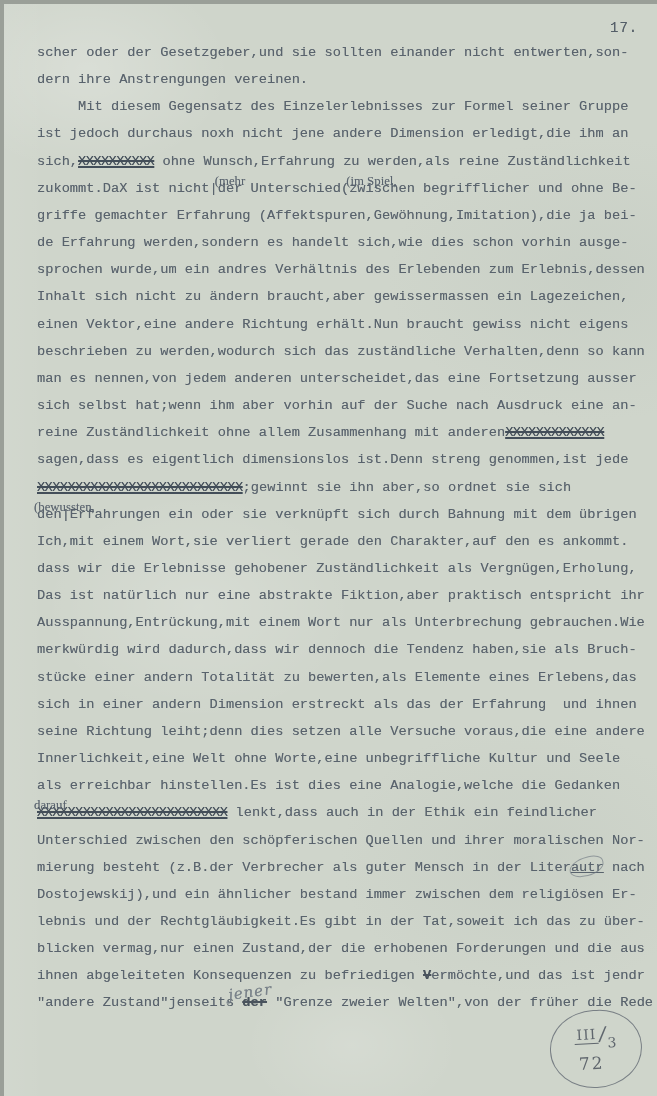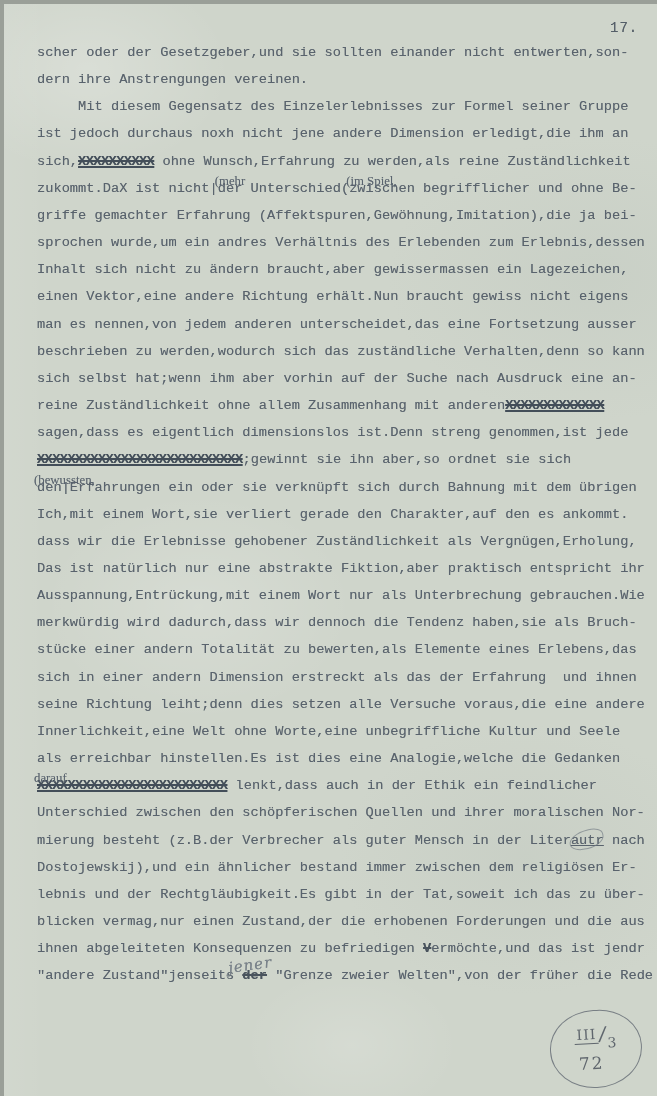--- a/index.html
+++ b/index.html
@@ -26,21 +26,21 @@
     text-shadow:0 0 .6px rgba(70,80,90,.5);
   }
   .text{
     position:absolute;left:33px;top:35px;width:616px;
     font-size:13.7px;line-height:27.15px;
     text-shadow:0 0 .6px rgba(70,80,90,.45);
   }
   .line{white-space:pre;position:relative;}
   .seg-t{}
   .seg-x{
-    font-weight:bold;color:#434e59;letter-spacing:-.6px;
+    font-weight:normal;color:#434e59;letter-spacing:-.6px;
     text-decoration:underline line-through;
     text-decoration-thickness:1.5px;
   }
   .seg-xd{
     font-weight:bold;color:#49535d;
     text-decoration:line-through;
     text-decoration-thickness:2px;
   }
   .seg-tr{position:relative;text-decoration:underline;}
   .seg-tr::after{
@@ -88,25 +88,26 @@
   <div class="pageno">17.</div>
 
   <div class="text">
       <div class="line"><span class="seg-t">scher oder der Gesetzgeber,und sie sollten einander nicht entwerten,son-</span></div>
       <div class="line"><span class="seg-t">dern ihre Anstrengungen vereinen.</span></div>
       <div class="line"><span class="seg-t">     Mit diesem Gegensatz des Einzelerlebnisses zur Formel seiner Gruppe</span></div>
       <div class="line"><span class="seg-t">ist jedoch durchaus noxh nicht jene andere Dimension erledigt,die ihm an</span></div>
       <div class="line"><span class="seg-t">sich,</span><span class="seg-x">XXXXXXXXXX</span><span class="seg-t"> ohne Wunsch,Erfahrung zu werden,als reine Zuständlichkeit</span></div>
       <div class="line"><span class="seg-t">zukommt.DaX ist nicht|</span><span class="ins"><span class="lab">(mehr</span></span><span class="seg-t">der Unterschied(</span><span class="ins"><span class="lab">(im Spiel,</span></span><span class="seg-t">zwischen begrifflicher und ohne Be-</span></div>
       <div class="line"><span class="seg-t">griffe gemachter Erfahrung (Affektspuren,Gewöhnung,Imitation),die ja bei-</span></div>
+      <div class="line"><span class="seg-t">de Erfahrung werden,sondern es handelt sich,wie dies schon vorhin ausge-</span></div>
       <div class="line"><span class="seg-t">sprochen wurde,um ein andres Verhältnis des Erlebenden zum Erlebnis,dessen</span></div>
       <div class="line"><span class="seg-t">Inhalt sich nicht zu ändern braucht,aber gewissermassen ein Lagezeichen,</span></div>
       <div class="line"><span class="seg-t">einen Vektor,eine andere Richtung erhält.Nun braucht gewiss nicht eigens</span></div>
+      <div class="line"><span class="seg-t">beschrieben zu werden,wodurch sich das zuständliche Verhalten,denn so kann</span></div>
       <div class="line"><span class="seg-t">man es nennen,von jedem anderen unterscheidet,das eine Fortsetzung ausser</span></div>
-      <div class="line"><span class="seg-t">beschrieben zu werden,wodurch sich das zuständliche Verhalten,denn so kann</span></div>
       <div class="line"><span class="seg-t">sich selbst hat;wenn ihm aber vorhin auf der Suche nach Ausdruck eine an-</span></div>
       <div class="line"><span class="seg-t">reine Zuständlichkeit ohne allem Zusammenhang mit anderen</span><span class="seg-x">XXXXXXXXXXXXX</span></div>
       <div class="line"><span class="seg-t">sagen,dass es eigentlich dimensionslos ist.Denn streng genommen,ist jede</span></div>
       <div class="line"><span class="seg-x">XXXXXXXXXXXXXXXXXXXXXXXXXXX</span><span class="seg-t">;gewinnt sie ihn aber,so ordnet sie sich</span></div>
       <div class="line"><span class="ins"><span class="lab">(bewussten,</span></span><span class="seg-t">den|Erfahrungen ein oder sie verknüpft sich durch Bahnung mit dem übrigen</span></div>
       <div class="line"><span class="seg-t">Ich,mit einem Wort,sie verliert gerade den Charakter,auf den es ankommt.</span></div>
       <div class="line"><span class="seg-t">dass wir die Erlebnisse gehobener Zuständlichkeit als Vergnügen,Erholung,</span></div>
       <div class="line"><span class="seg-t">Das ist natürlich nur eine abstrakte Fiktion,aber praktisch entspricht ihr</span></div>
       <div class="line"><span class="seg-t">Ausspannung,Entrückung,mit einem Wort nur als Unterbrechung gebrauchen.Wie</span></div>
       <div class="line"><span class="seg-t">merkwürdig wird dadurch,dass wir dennoch die Tendenz haben,sie als Bruch-</span></div>

